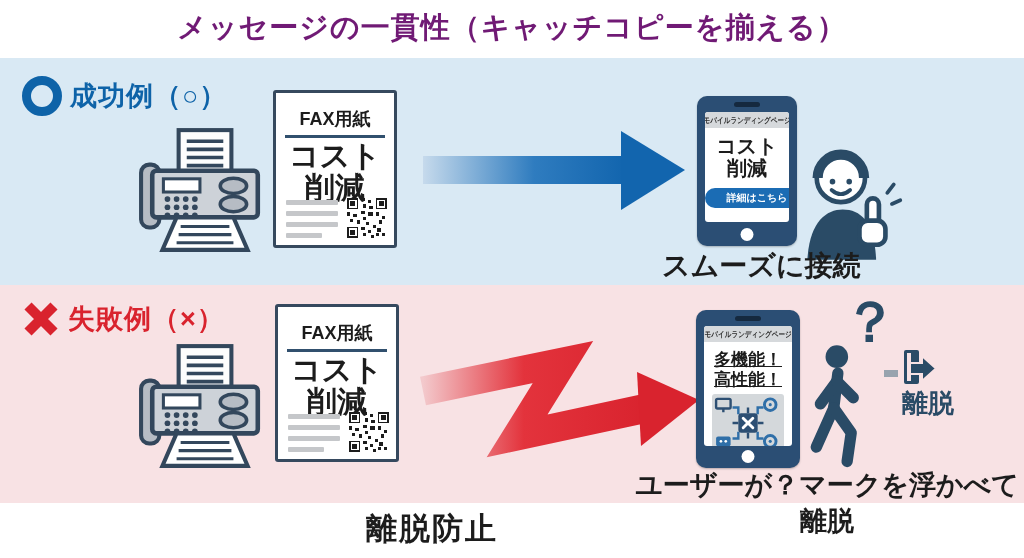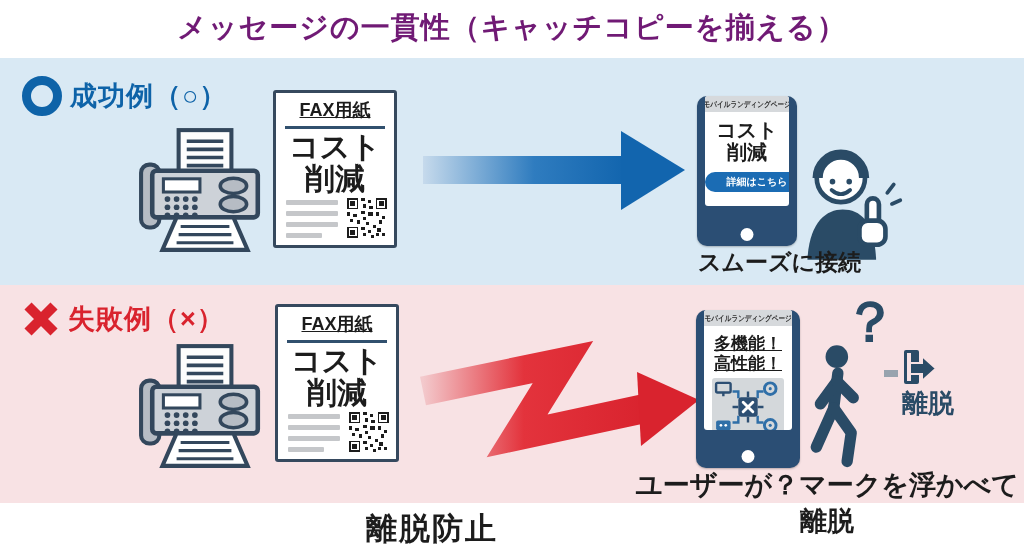--- a/index.html
+++ b/index.html
@@ -28,47 +28,47 @@
   .row-label.ok{left:22px;top:76px;}
   .row-label.ng{left:22px;top:300px;}
   .row-label.ok .txt{color:#0e63a8;}
   .row-label.ng .txt{color:#d9232e;}
   .ring-icon{width:22px;height:22px;border:9px solid #0e63a8;border-radius:50%;background:transparent;}
   
   .fax-paper{
     width:118px;height:152px;background:#ffffff;
     border:3px solid #36495e;border-radius:3px;box-sizing:content-box;
   }
-  .fax-paper .fp-title{margin-top:5px;text-align:center;font-size:18px;font-weight:800;color:#1c1c1c;text-decoration:underline;}
+  .fax-paper .fp-title{margin-top:14px;text-align:center;font-size:18px;font-weight:800;color:#1c1c1c;}
   .fax-paper .fp-rule{height:3px;background:#31506e;margin:4px 9px 2px 9px;}
   .fax-paper .fp-msg{text-align:center;font-size:30px;font-weight:800;color:#1c1c1c;line-height:1.07;margin-top:2px;}
   .fax-paper .fp-bottom{position:absolute;left:10px;right:7px;bottom:7px;display:flex;justify-content:space-between;align-items:flex-end;}
   .fp-bars .bar{height:5px;background:#c5c7ca;margin-top:6px;border-radius:1px;}
   .fp-bars .b1,.fp-bars .b2,.fp-bars .b3{width:52px;}
   .fp-bars .b4{width:36px;}
   
   .phone{background:#2b4e74;border-radius:10px;box-shadow:0 1px 2px rgba(0,0,0,.25);}
   .phone .speaker{position:absolute;top:6px;left:50%;transform:translateX(-50%);width:26px;height:5px;border-radius:3px;background:#15293f;}
-  .phone .screen{position:absolute;left:8px;right:8px;top:0;background:#ffffff;border-radius:3px;overflow:hidden;}
+  .phone .screen{position:absolute;left:8px;right:8px;top:16px;background:#ffffff;border-radius:3px;overflow:hidden;}
   .phone .scr-head{height:16px;background:#d6d9dc;display:flex;align-items:center;justify-content:center;}
   .phone .scr-head span{font-size:8px;font-weight:700;color:#2c2c2c;white-space:nowrap;transform:scaleX(.82);}
   .phone .home{position:absolute;bottom:5px;left:50%;transform:translateX(-50%);width:13px;height:13px;border-radius:50%;background:#ffffff;}
   .phone .scr-msg{text-align:center;font-weight:800;color:#1c1c1c;}
   .phone.ok{left:697px;top:96px;width:100px;height:150px;}
   .phone.ok .screen{height:110px;}
   .phone.ok .scr-msg{font-size:20px;line-height:1.1;margin-top:7px;}
   .cta-pill{display:block;margin:9px auto 0 auto;width:72px;background:#1b6cb4;color:#ffffff;
     font-size:10px;font-weight:700;text-align:center;border-radius:10px;padding:3px 16px;}
   .phone.ng{left:696px;top:310px;width:104px;height:158px;}
   .phone.ng .screen{height:120px;}
   .phone.ng .scr-msg{font-size:17px;line-height:1.2;margin-top:8px;text-decoration:underline;}
   .tech-panel{width:72px;height:58px;margin:3px auto 0 auto;background:#d4d8db;border-radius:3px;}
   
   .caption{font-weight:800;color:#1c1c1c;}
-  .caption.ok{left:698px;top:247px;font-size:23px;}
+  .caption.ok{left:662px;top:247px;font-size:28px;}
   .caption.ng{left:630px;top:467px;width:394px;text-align:center;font-size:27px;}
   
   .qmark{left:842px;top:294px;font-size:56px;font-weight:800;color:#2a4b66;line-height:1;}
   .exit-label{left:884px;top:386px;font-size:26px;font-weight:800;color:#2a4b66;padding-left:18px;}
 </style>
 </head>
 <body>
 
 <div class="stage">
 

